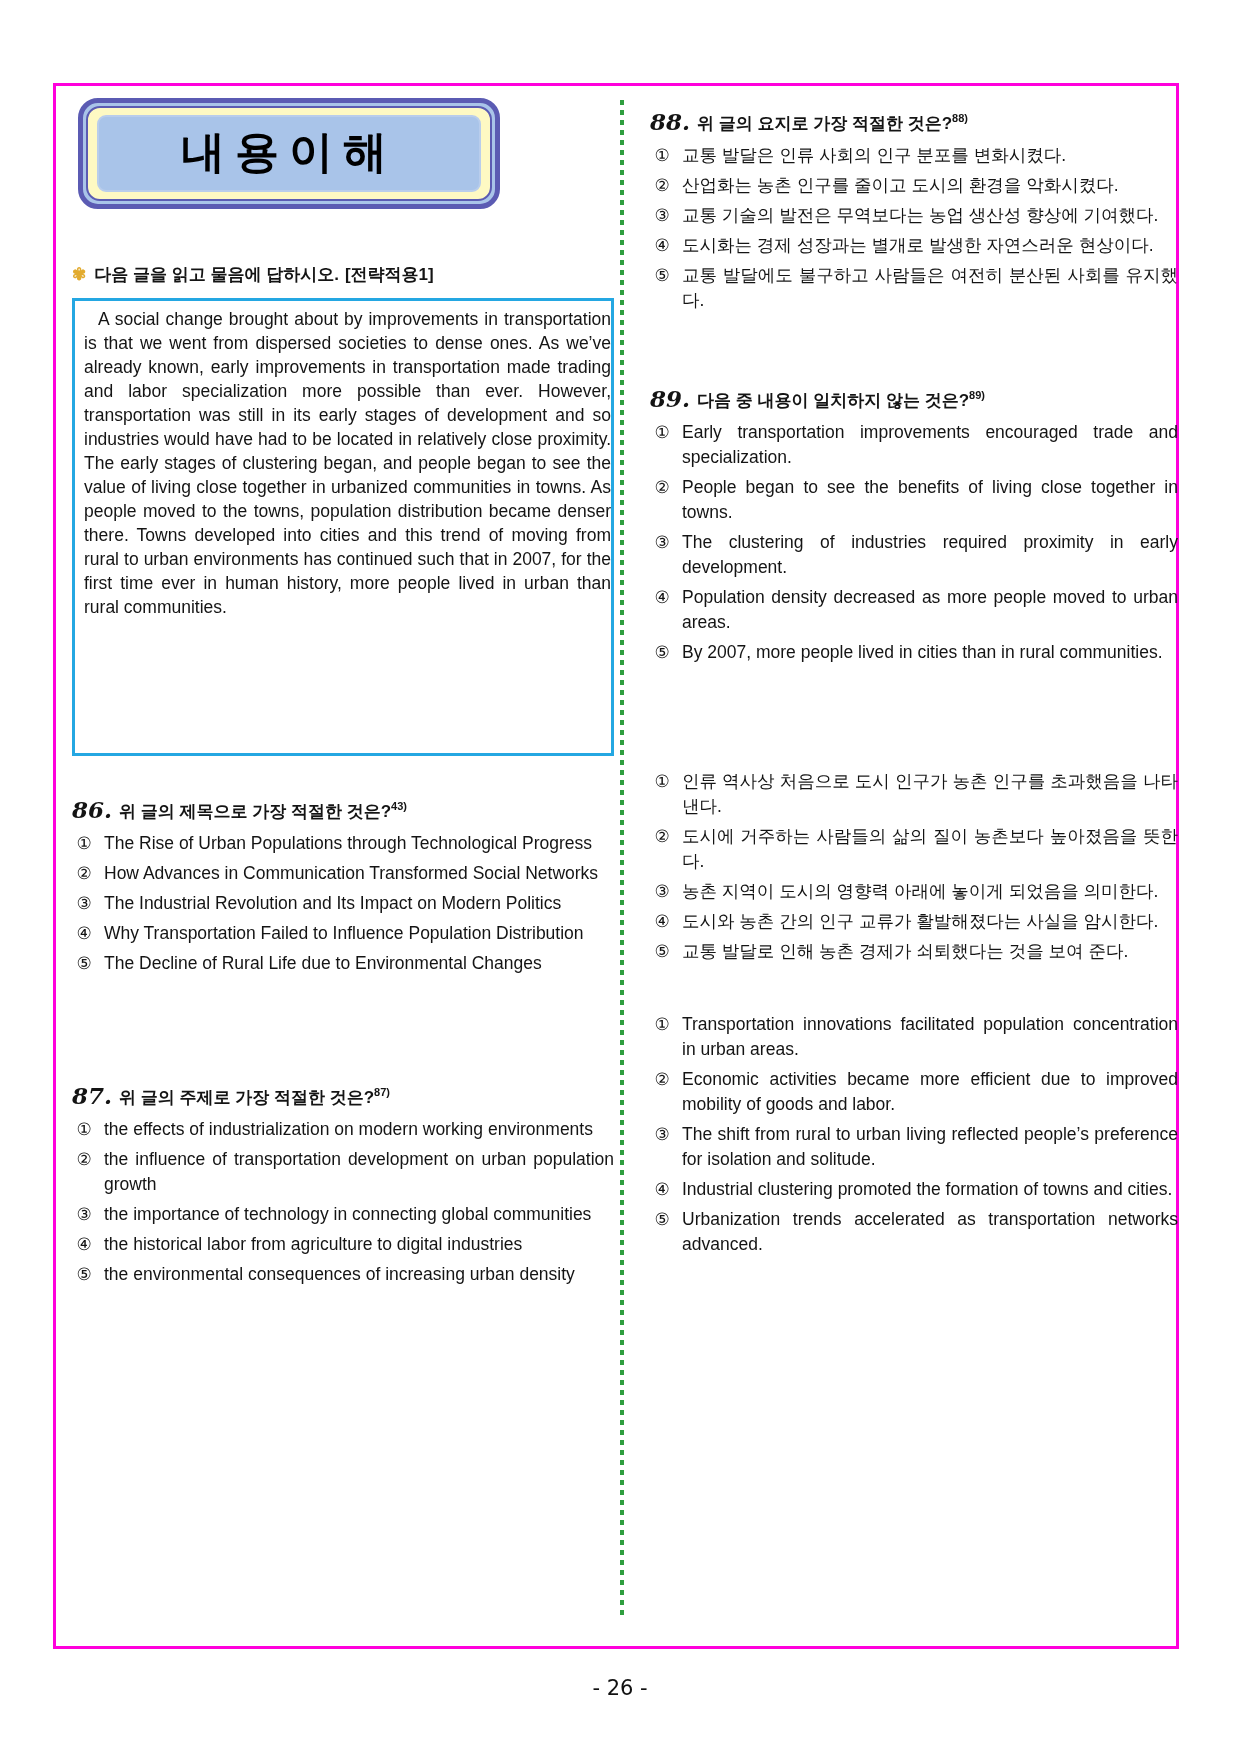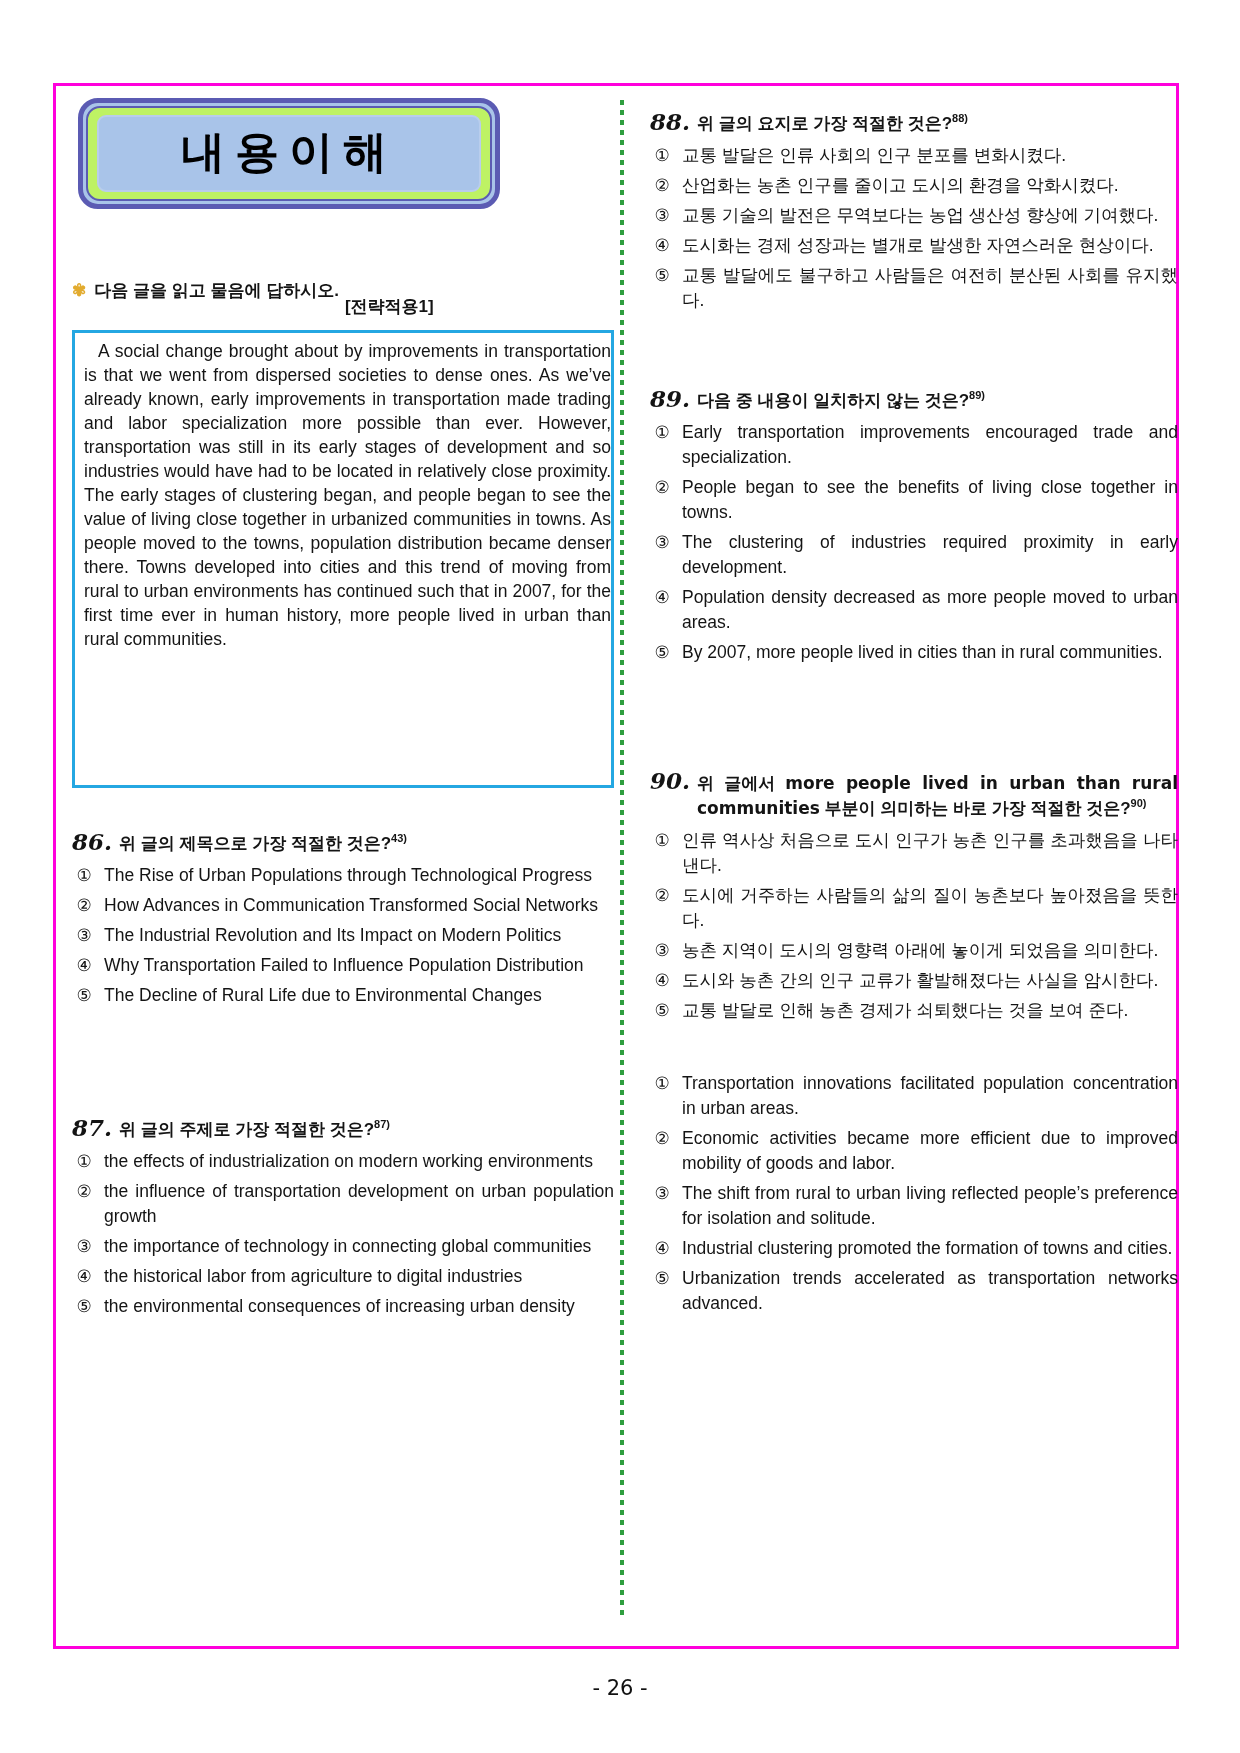--- a/index.html
+++ b/index.html
@@ -9,31 +9,31 @@
          border:3px solid #ff00dc;box-sizing:border-box;}
   .divider{position:absolute;left:620px;top:100px;width:4px;height:1516px;
            background:repeating-linear-gradient(to bottom,#2f9e3f 0px,#2f9e3f 5px,transparent 5px,transparent 10px);}
   .col{position:absolute;}
   .col-left{left:72px;top:98px;width:542px;}
   .col-right{left:650px;top:110px;width:528px;}
 
   
   .tb-outer{width:406px;margin-left:6px;border:5px solid #5b5bb3;border-radius:20px;
             background:#a9c4e9;padding:3px;}
-  .tb-mid{border:2px solid #5b5bb3;border-radius:14px;background:#bef264;padding:7px 9px;}
+  .tb-mid{border:2px solid #5b5bb3;border-radius:14px;background:#fef9c3;padding:7px 9px;}
   .tb-inner{border:2px solid #b9cdec;border-radius:9px;background:#a9c4e9;
             text-align:center;padding:6px 0 8px 0;}
   .tb-title{font-size:44px;font-weight:bold;letter-spacing:10px;color:#000;
             font-family:"Liberation Sans",sans-serif;}
 
   
   .instruction{margin-top:54px;font-size:17px;font-weight:bold;display:flex;align-items:center;}
   .flower{color:#e2ab2e;font-size:17px;margin-right:8px;line-height:1;}
   .instr-text{letter-spacing:0px;}
-  .instr-tag{margin-left:6px;margin-top:32px;}
+  .instr-tag{margin-left:6px;}
 
   
   .passage{margin-top:12px;border:3px solid #24a7e2;box-sizing:border-box;width:542px;
            min-height:458px;padding:6px 0 8px 9px;}
   .passage p{margin:0;font-size:17.5px;line-height:24px;text-align:justify;text-indent:14px;}
 
   
   .q{margin-top:0;}
   .q-head{display:flex;align-items:flex-start;}
   .q-num{font-family:"DejaVu Serif",serif;font-style:italic;font-weight:bold;
@@ -190,24 +190,20 @@
             <span class="opt-text">Population density decreased as more people moved to urban areas.</span>
           </div>
         <div class="opt">
             <span class="opt-marker">⑤</span>
             <span class="opt-text">By 2007, more people lived in cities than in rural communities.</span>
           </div>
       </div>
     </div>
 
     <div class="q" style="margin-top:104px;">
-      <div class="q-head">
-        <span class="q-num">90.</span>
-        <span class="q-stem"><span>위 글에서 </span><span class="rounded">more people lived in urban than rural communities</span><span> 부분이 의미하는 바로 가장 적절한 것은?</span><sup class="ref">90)</sup></span>
-      </div>
       <div class="opts ko">
         <div class="opt">
             <span class="opt-marker">①</span>
             <span class="opt-text">인류 역사상 처음으로 도시 인구가 농촌 인구를 초과했음을 나타낸다.</span>
           </div>
         <div class="opt">
             <span class="opt-marker">②</span>
             <span class="opt-text">도시에 거주하는 사람들의 삶의 질이 농촌보다 높아졌음을 뜻한다.</span>
           </div>
         <div class="opt">

